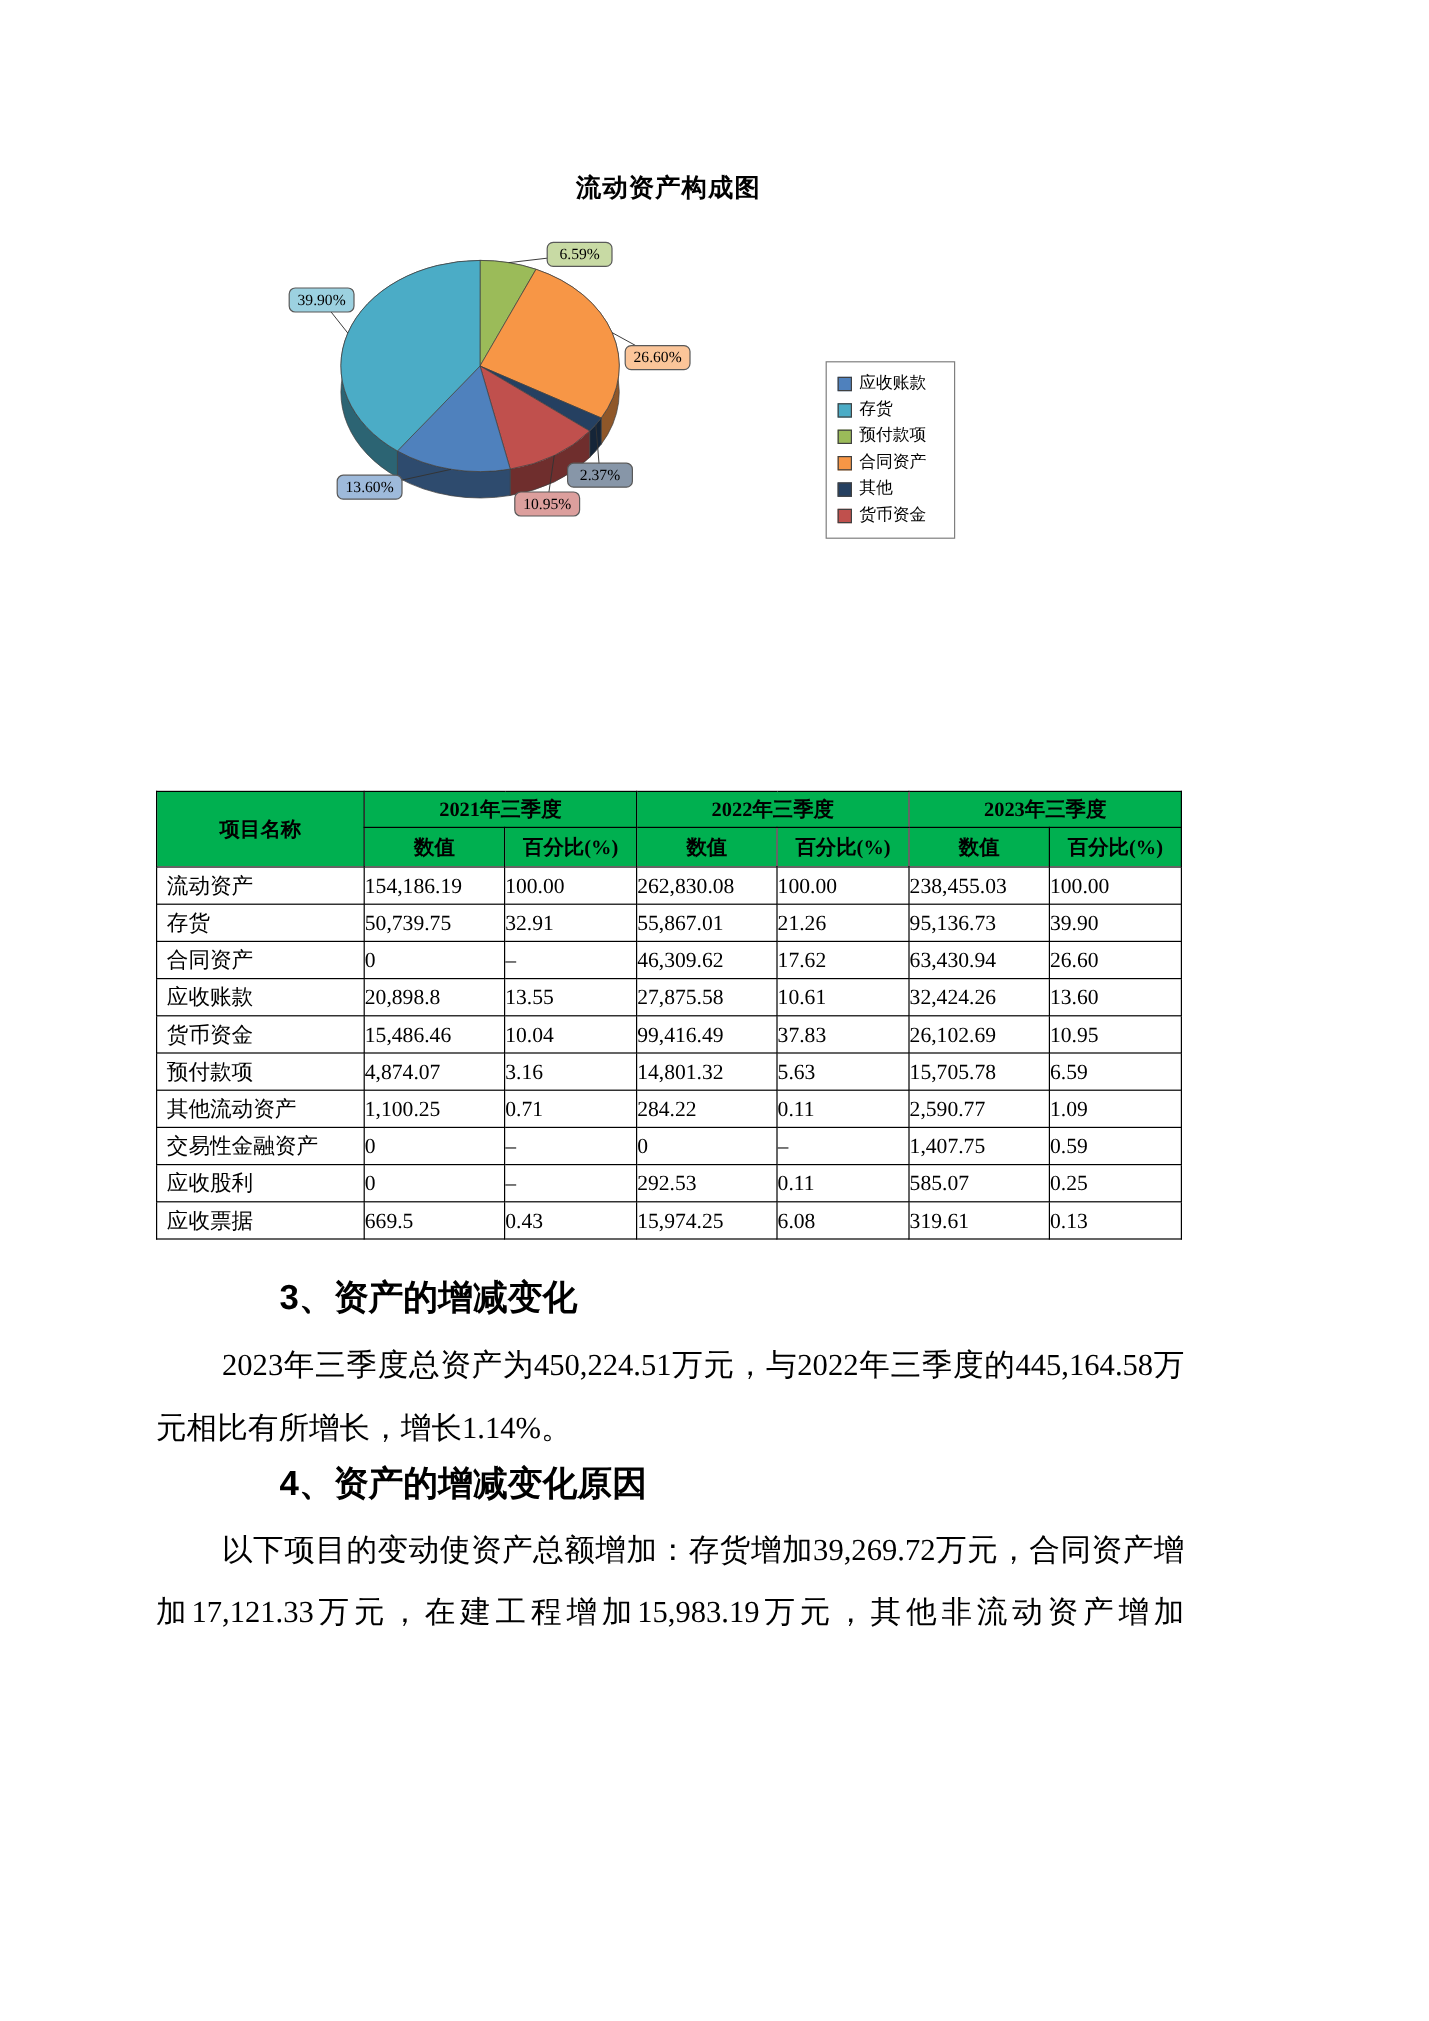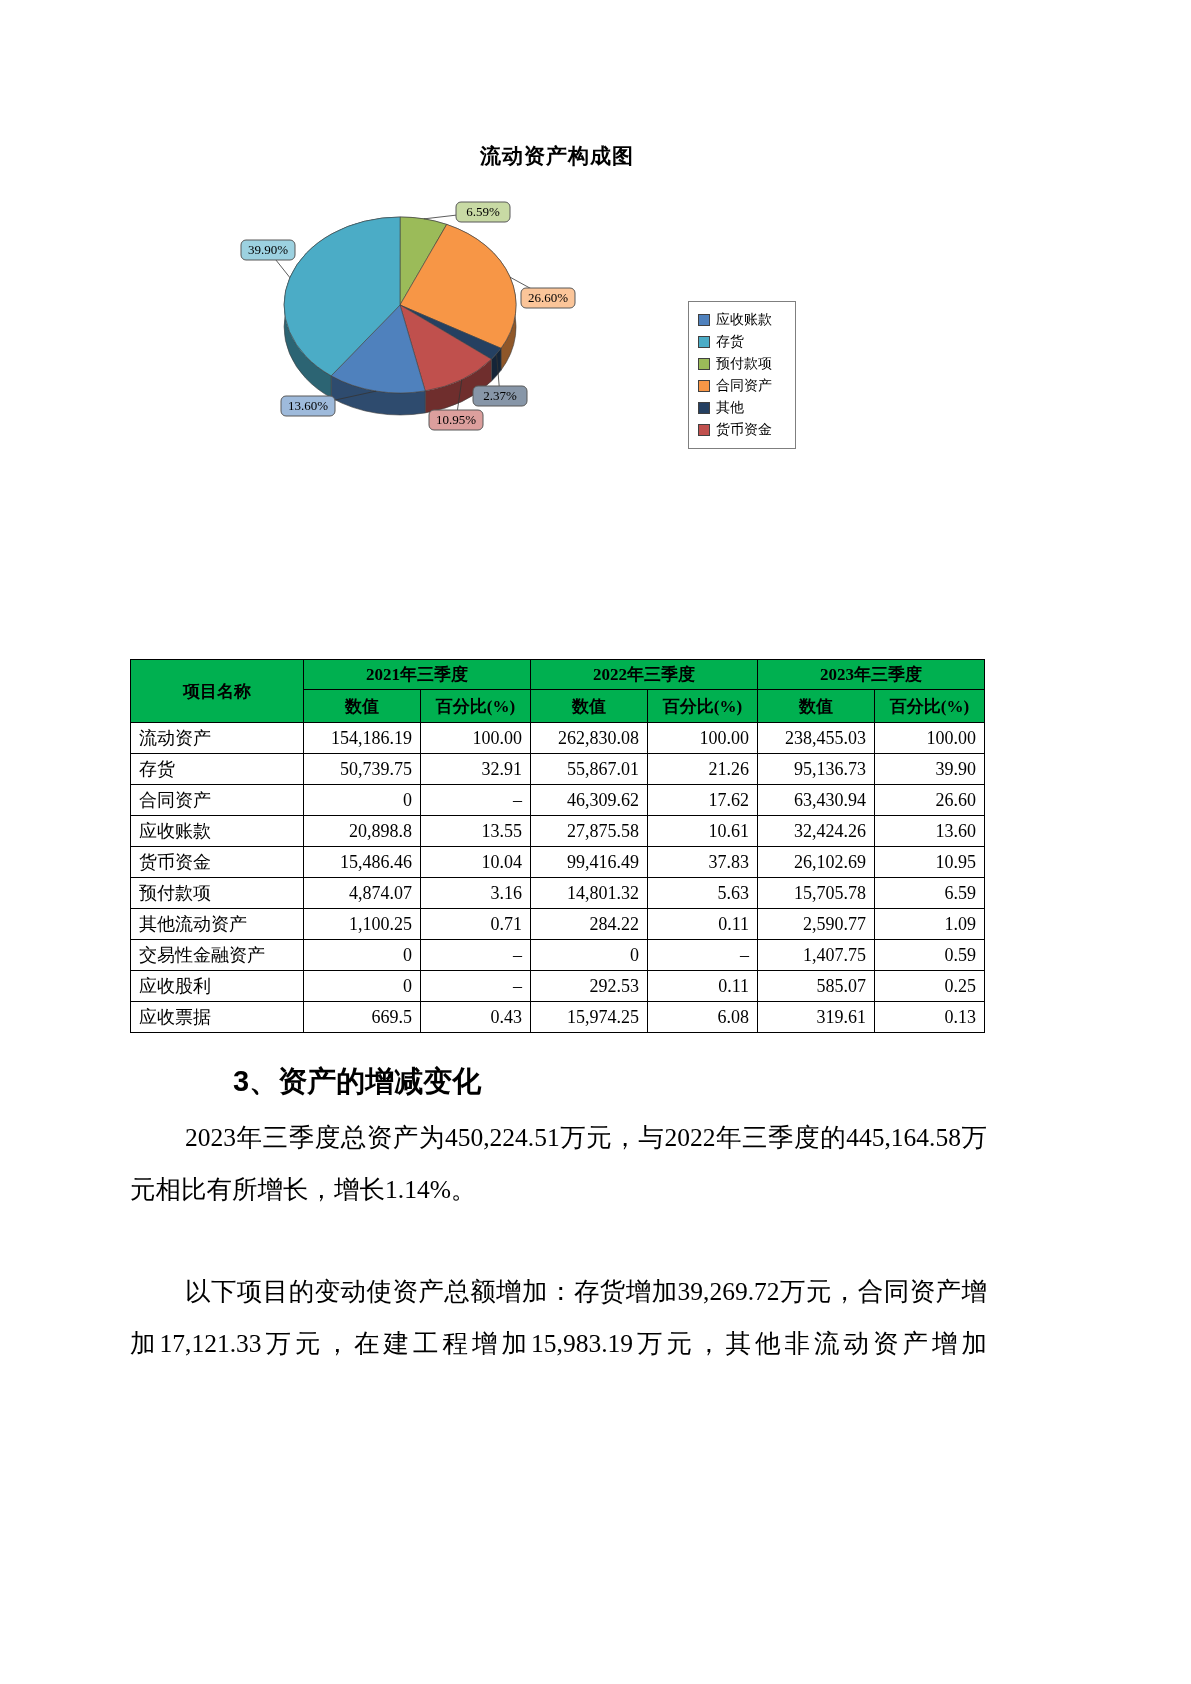--- a/index.html
+++ b/index.html
@@ -28,21 +28,21 @@
   .assets-table {
     position:absolute; left:130px; top:659px;
     border-collapse:collapse; table-layout:fixed;
   }
   .assets-table th, .assets-table td { border:1px solid #000; overflow:hidden; white-space:nowrap; }
   .assets-table thead th { font-weight:bold; text-align:center; font-size:17px; color:#000; }
   .assets-table thead tr:first-child th { height:30px; }
   .assets-table thead tr:last-child th { height:33px; }
   .assets-table tbody td { height:31px; font-size:18px; }
   .assets-table td.name { text-align:left; padding-left:8px; }
-  .assets-table td.num { text-align:right; padding-right:8px; }
+  .assets-table td.num { padding-right:8px; }
   .sec-heading {
     position:absolute; left:185px;
     font-family:"Liberation Sans","DejaVu Sans",sans-serif;
     font-weight:bold; font-size:29px;margin-left:48px;
   }
   #sec3-heading { top:1062px; }
   #sec4-heading { top:1217px; }
   .para {
     position:absolute; left:130px; width:857px;
     font-size:25.5px; line-height:52px;
@@ -237,18 +237,19 @@
           <td class="num">6.08</td>
           <td class="num">319.61</td>
           <td class="num">0.13</td>
         </tr>
       </tbody>
     </table>
 
   <div id="sec3-heading" class="sec-heading">3、资产的增减变化</div>
   <div id="sec3-para" class="para">2023年三季度总资产为450,224.51万元，与2022年三季度的445,164.58万元相比有所增长，增长1.14%。</div>
 
+  <div id="sec4-heading" class="sec-heading">4、资产的增减变化原因</div>
   <div id="sec4-para" class="para">以下项目的变动使资产总额增加：存货增加39,269.72万元，合同资产增加17,121.33万元，在建工程增加15,983.19万元，其他非流动资产增加11,089.12万元，应收账款增加4,548.68万元，其他非流动金融资产增加4,379.04万元，其他流动资产增加2,306.55万元，交易性金融资产增加</div>
 
   <div class="footer-left">内部资料，妥善保管</div>
   <div class="footer-right">第 2 页  共 9 页</div>
 
 </div>
 
 </body></html>

